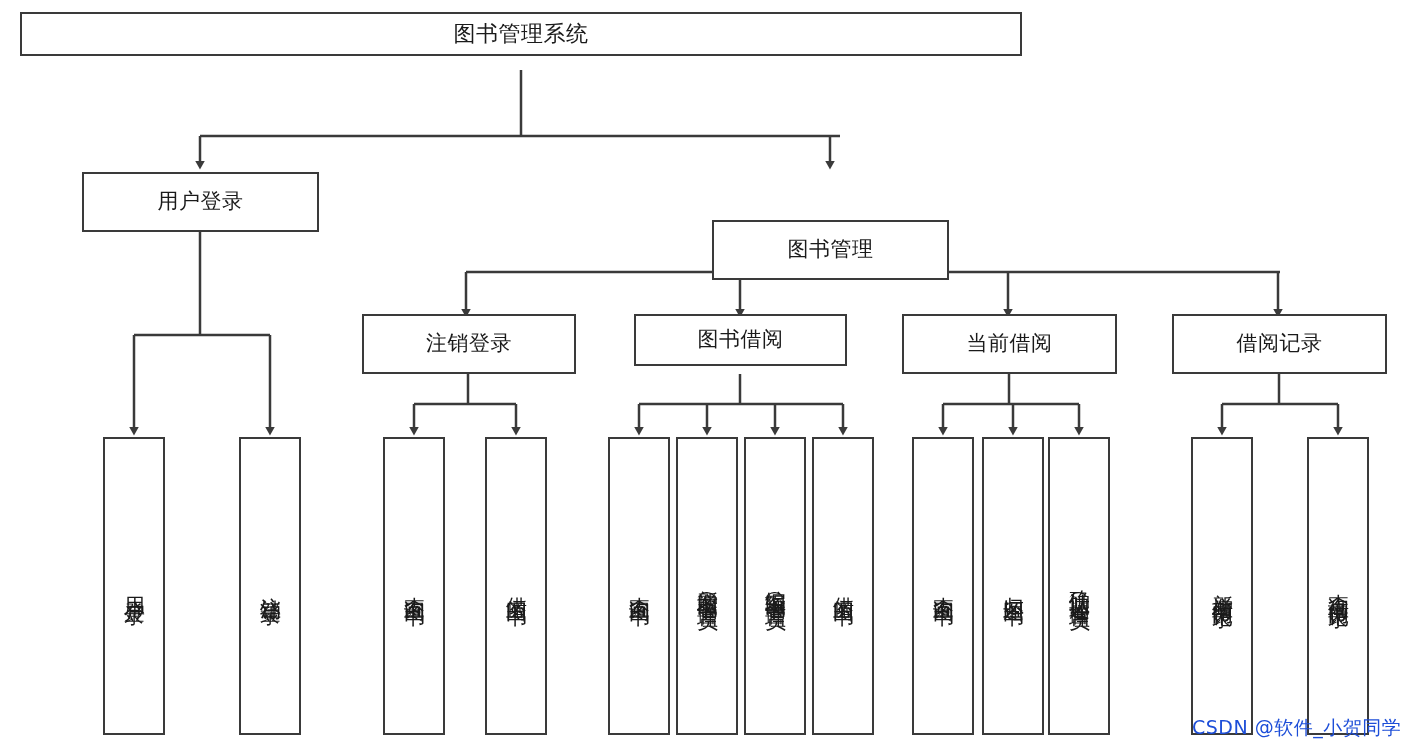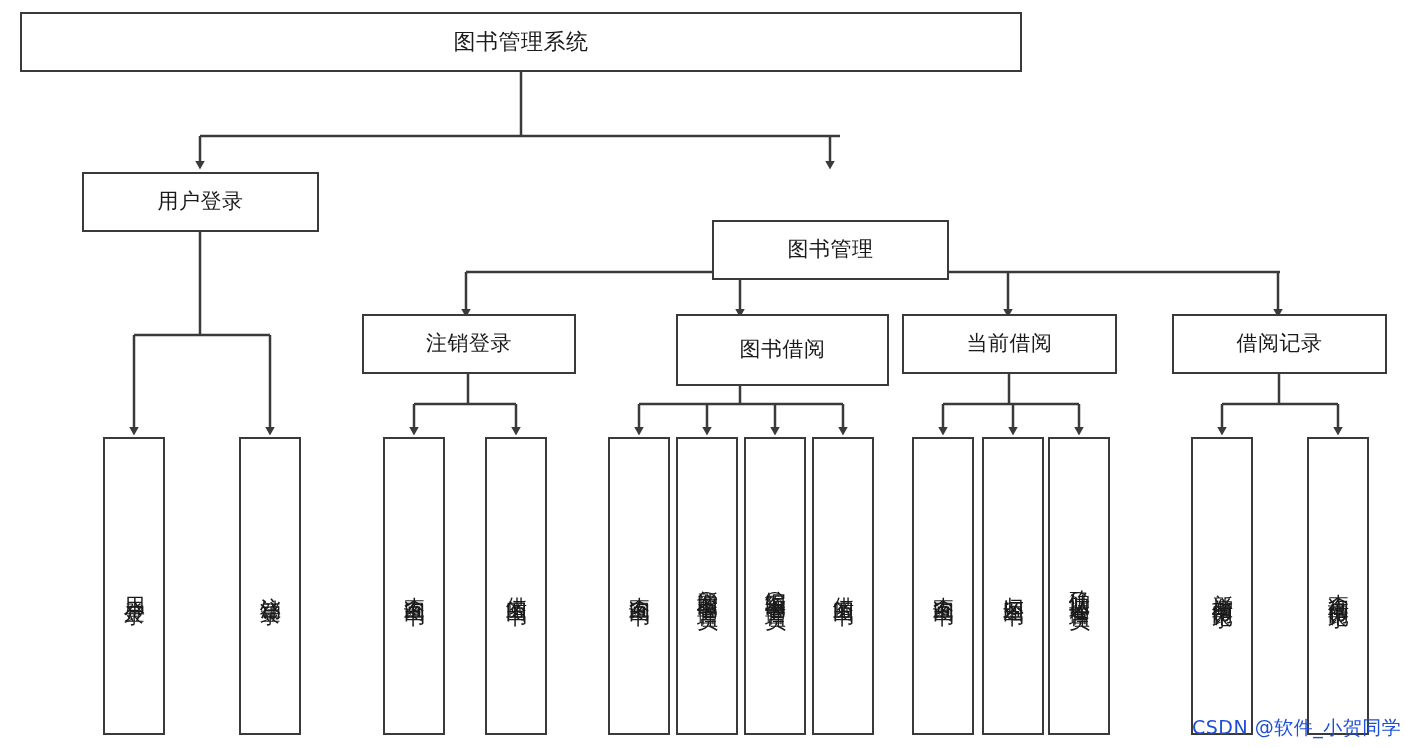--- a/index.html
+++ b/index.html
@@ -121,37 +121,37 @@
       <path d="M1013,404 L1013,428" marker-end="url(#arrow)"></path>
       <path d="M1079,404 L1079,428" marker-end="url(#arrow)"></path>
 
       <path d="M1279,374 L1279,404"></path>
       <path d="M1222,404 L1338,404"></path>
       <path d="M1222,404 L1222,428" marker-end="url(#arrow)"></path>
       <path d="M1338,404 L1338,428" marker-end="url(#arrow)"></path>
     </g>
   </svg>
 
-  <div class="node root horiz" style="left:20px; top:12px; width:1002px; height:60px;">
+  <div class="node root horiz" style="left:20px; top:12px; width:1002px; height:44px;">
     <span class="label">图书管理系统</span>
   </div>
 
   <div class="node horiz" style="left:82px; top:172px; width:237px; height:60px;">
     <span class="label">用户登录</span>
   </div>
 
   <div class="node horiz" style="left:712px; top:172px; width:237px; height:60px;margin-top:48px;">
     <span class="label">图书管理</span>
   </div>
 
   <div class="node horiz" style="left:362px; top:314px; width:214px; height:60px;">
     <span class="label">注销登录</span>
   </div>
 
-  <div class="node horiz" style="left:634px; top:314px; width:213px; height:72px;margin-left:42px;">
+  <div class="node horiz" style="left:634px; top:314px; width:213px; height:52px;">
     <span class="label">图书借阅</span>
   </div>
 
   <div class="node horiz" style="left:902px; top:314px; width:215px; height:60px;">
     <span class="label">当前借阅</span>
   </div>
 
   <div class="node horiz" style="left:1172px; top:314px; width:215px; height:60px;">
     <span class="label">借阅记录</span>
   </div>

